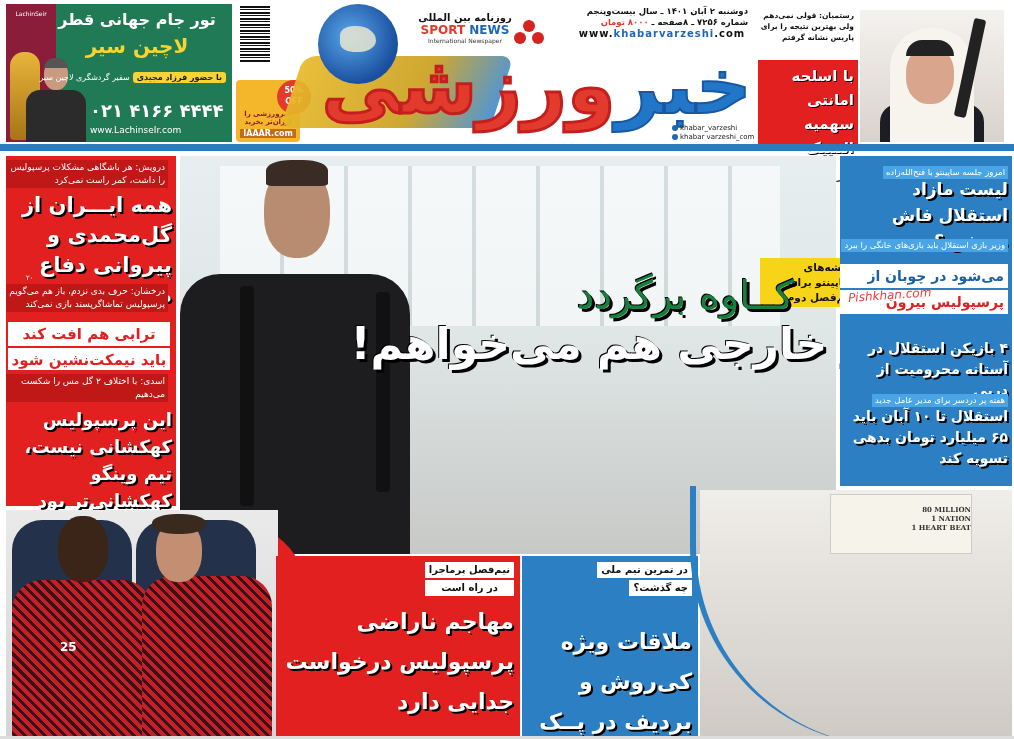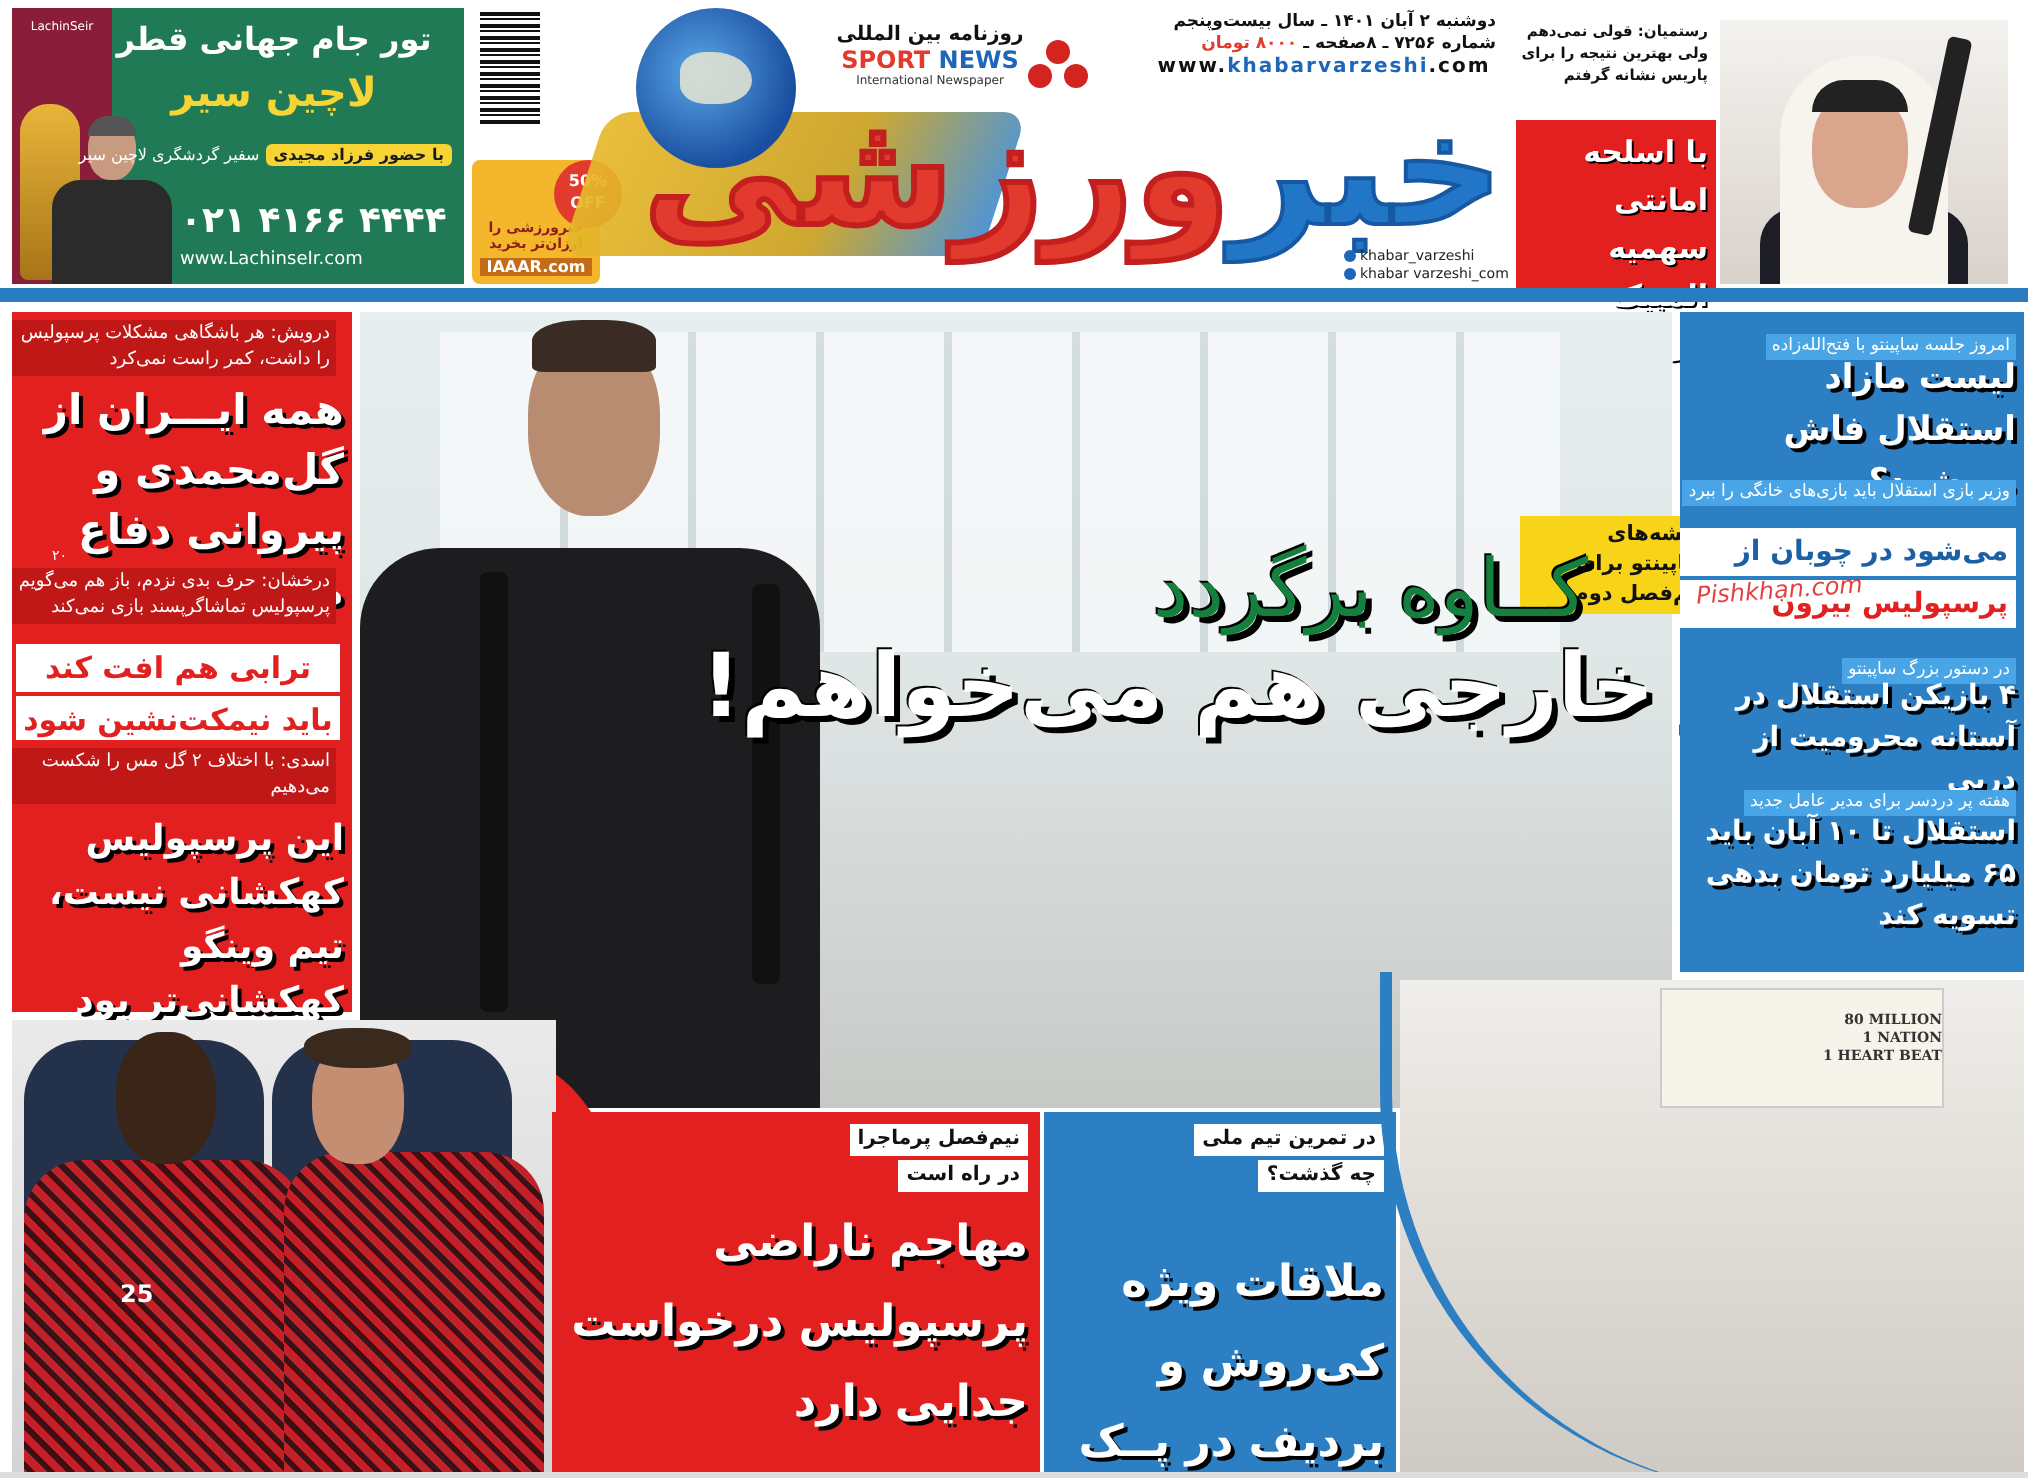--- a/index.html
+++ b/index.html
@@ -118,21 +118,21 @@
 
   
   .bl-photo { left: 6px; top: 510px; width: 272px; height: 226px; background: linear-gradient(180deg,#eaeaea,#d4d4d6); overflow: hidden; border-radius: 0 0 0 0; }
   .seat { position:absolute; top: 10px; width: 120px; height: 200px; background: #23324a; border-radius: 30px 30px 0 0; }
   .bp .head { position:absolute; border-radius: 45%; }
   .bp .torso { position:absolute; border-radius: 30px 30px 0 0; background: repeating-linear-gradient(45deg,#c3202a 0 4px,#3a1114 4px 7px); }
 
   .bm-red { left: 276px; top: 556px; width: 244px; height: 180px; background: #e1201f; }
   .bm-curve { left: 196px; top: 530px; width: 120px; height: 210px; border-radius: 50%; background: #e1201f; }
   .bm-k1 { right: 6px; top: 6px; background: #fff; color: #111; font-size: 10px; font-weight: bold; padding: 1px 4px; line-height: 14px; }
-  .bm-k2 { right: 6px; top: 24px; background: #fff; color: #111; font-size: 10px; font-weight: bold; padding: 1px 4px; line-height: 14px; }
+  .bm-k2 { right: 6px; top: 24px; background: #fff; color: #111; font-size: 10px; font-weight: bold; padding: 1px 16px; line-height: 14px; }
   .bm-h { right: 6px; top: 46px; width: 236px; text-align: right; font-size: 22px; font-weight: bold; color: #fff; line-height: 40px; text-shadow: 2px 2px 0 #000; }
 
   .bc-blue { left: 522px; top: 556px; width: 176px; height: 180px; background: #2c7fc3; }
   .bc-k1 { right: 6px; top: 6px; background: #fff; color: #111; font-size: 10px; font-weight: bold; padding: 1px 4px; line-height: 14px; }
   .bc-k2 { right: 6px; top: 24px; background: #fff; color: #111; font-size: 10px; font-weight: bold; padding: 1px 4px; line-height: 14px; }
   .bc-h { right: 6px; top: 46px; width: 168px; text-align: right; font-size: 22px; font-weight: bold; color: #fff; line-height: 40px; text-shadow: 2px 2px 0 #000; margin-top: 20px; }
 
   .br-photo { left: 700px; top: 490px; width: 312px; height: 246px; background: linear-gradient(180deg,#f0eeea,#cfcac4); overflow: hidden; }
   .br-arc { left: 690px; top: 486px; width: 200px; height: 260px; border-radius: 0 0 0 200px; border-left: 6px solid #2c7fc3; border-bottom: 0; }
   .poster { position:absolute; left: 130px; top: 4px; width: 142px; height: 60px; background: #f6f3ea; border: 1px solid #ccc; font-size: 7px; color: #333; direction: ltr; font-family: "DejaVu Serif", serif; font-weight: bold; padding: 10px 0 0 36px; line-height: 9px; text-align: right; }
@@ -255,21 +255,20 @@
 <div class="abs mp-h1">کــاوه برگردد</div>
 <div class="abs mp-h2">بازیساز خارجی هم می‌خواهم!</div>
 
 <div class="abs rightcol">
   <div class="abs rc-k1"><span class="rc-k">امروز جلسه ساپینتو با فتح‌الله‌زاده</span></div>
   <div class="abs rc-h1">لیست مازاد استقلال فاش می‌شود؟</div>
   <div class="abs rc-k2"><span class="rc-k">وزیر بازی استقلال باید بازی‌های خانگی را ببرد</span></div>
   <div class="abs rc-box1">می‌شود در چوبان از</div>
   <div class="abs rc-box2">پرسپولیس بیرون</div>
   <div class="abs watermark">Pishkhan.com</div>
-  <div class="abs rc-k3"><span class="rc-k">در دستور بزرگ ساپینتو</span></div>
   <div class="abs rc-h2">۴ بازیکن استقلال در آستانه محرومیت از دربی</div>
   <div class="abs rc-k4"><span class="rc-k">هفته پر دردسر برای مدیر عامل جدید</span></div>
   <div class="abs rc-h3">استقلال تا ۱۰ آبان باید ۶۵ میلیارد تومان بدهی تسویه کند</div>
 </div>
 
 <div class="abs bm-curve"></div>
 
 <div class="abs bl-photo">
   <div class="seat" style="left:6px;"></div>
   <div class="seat" style="left:130px;"></div>

